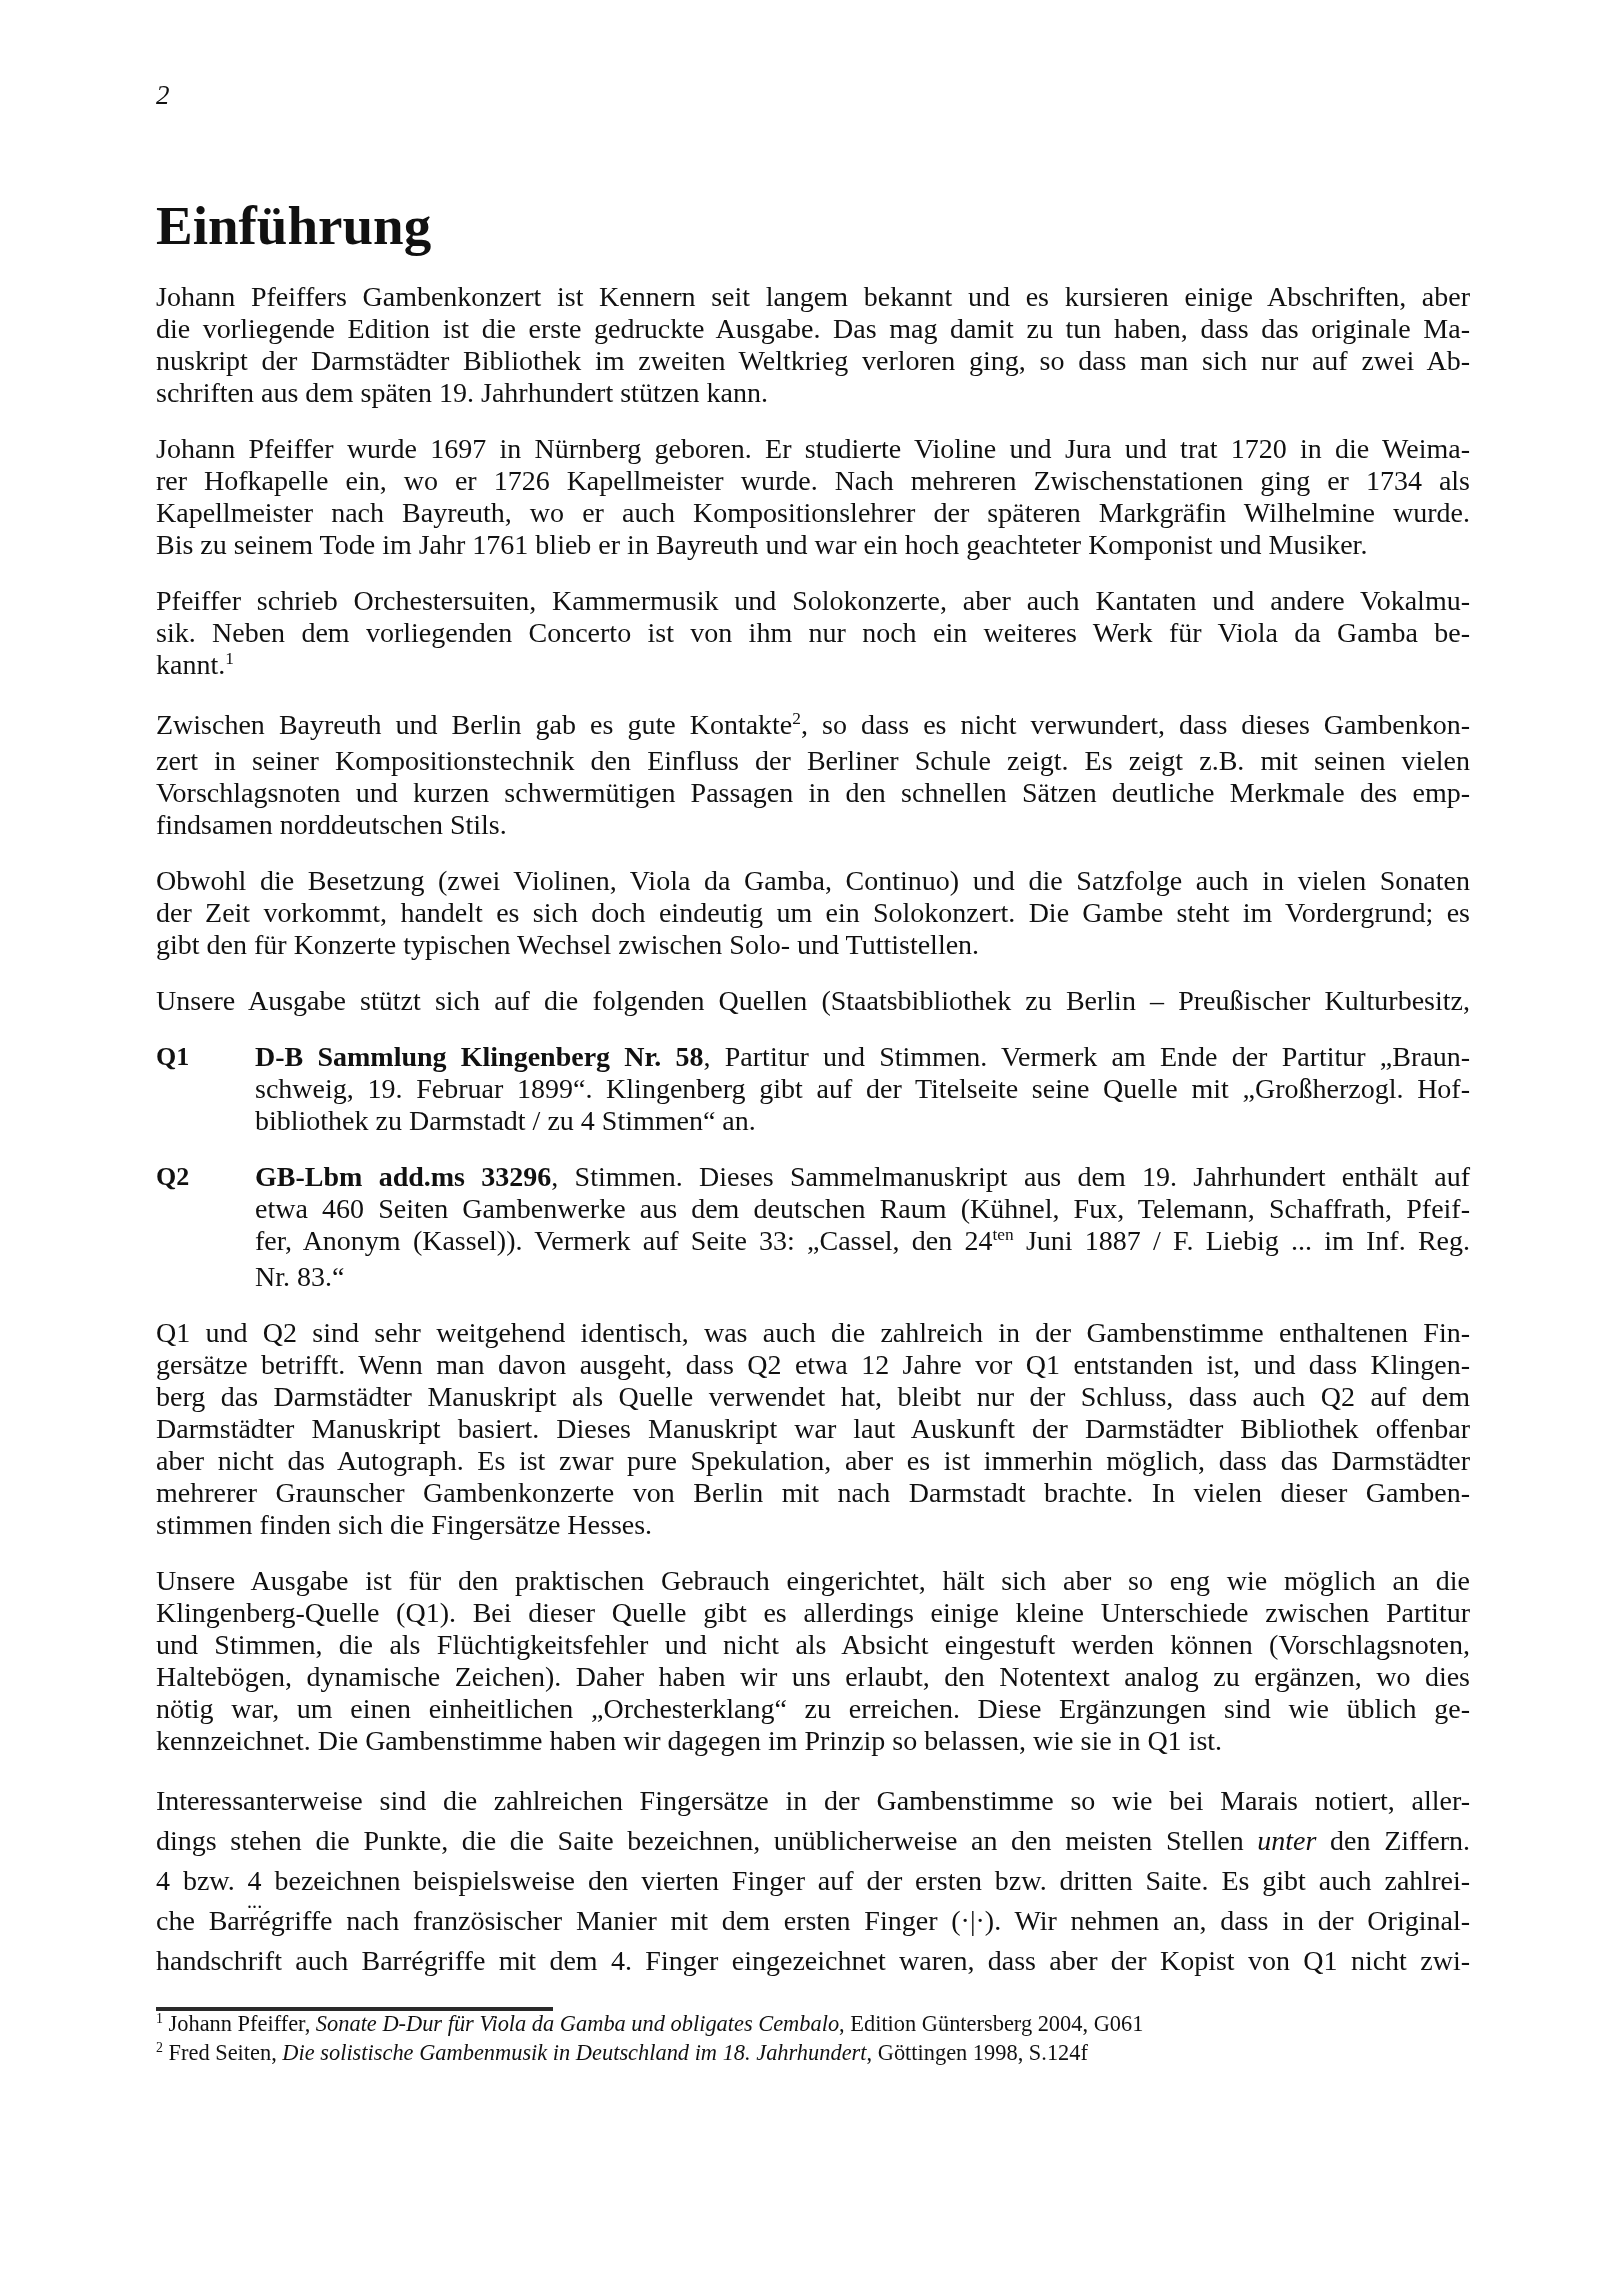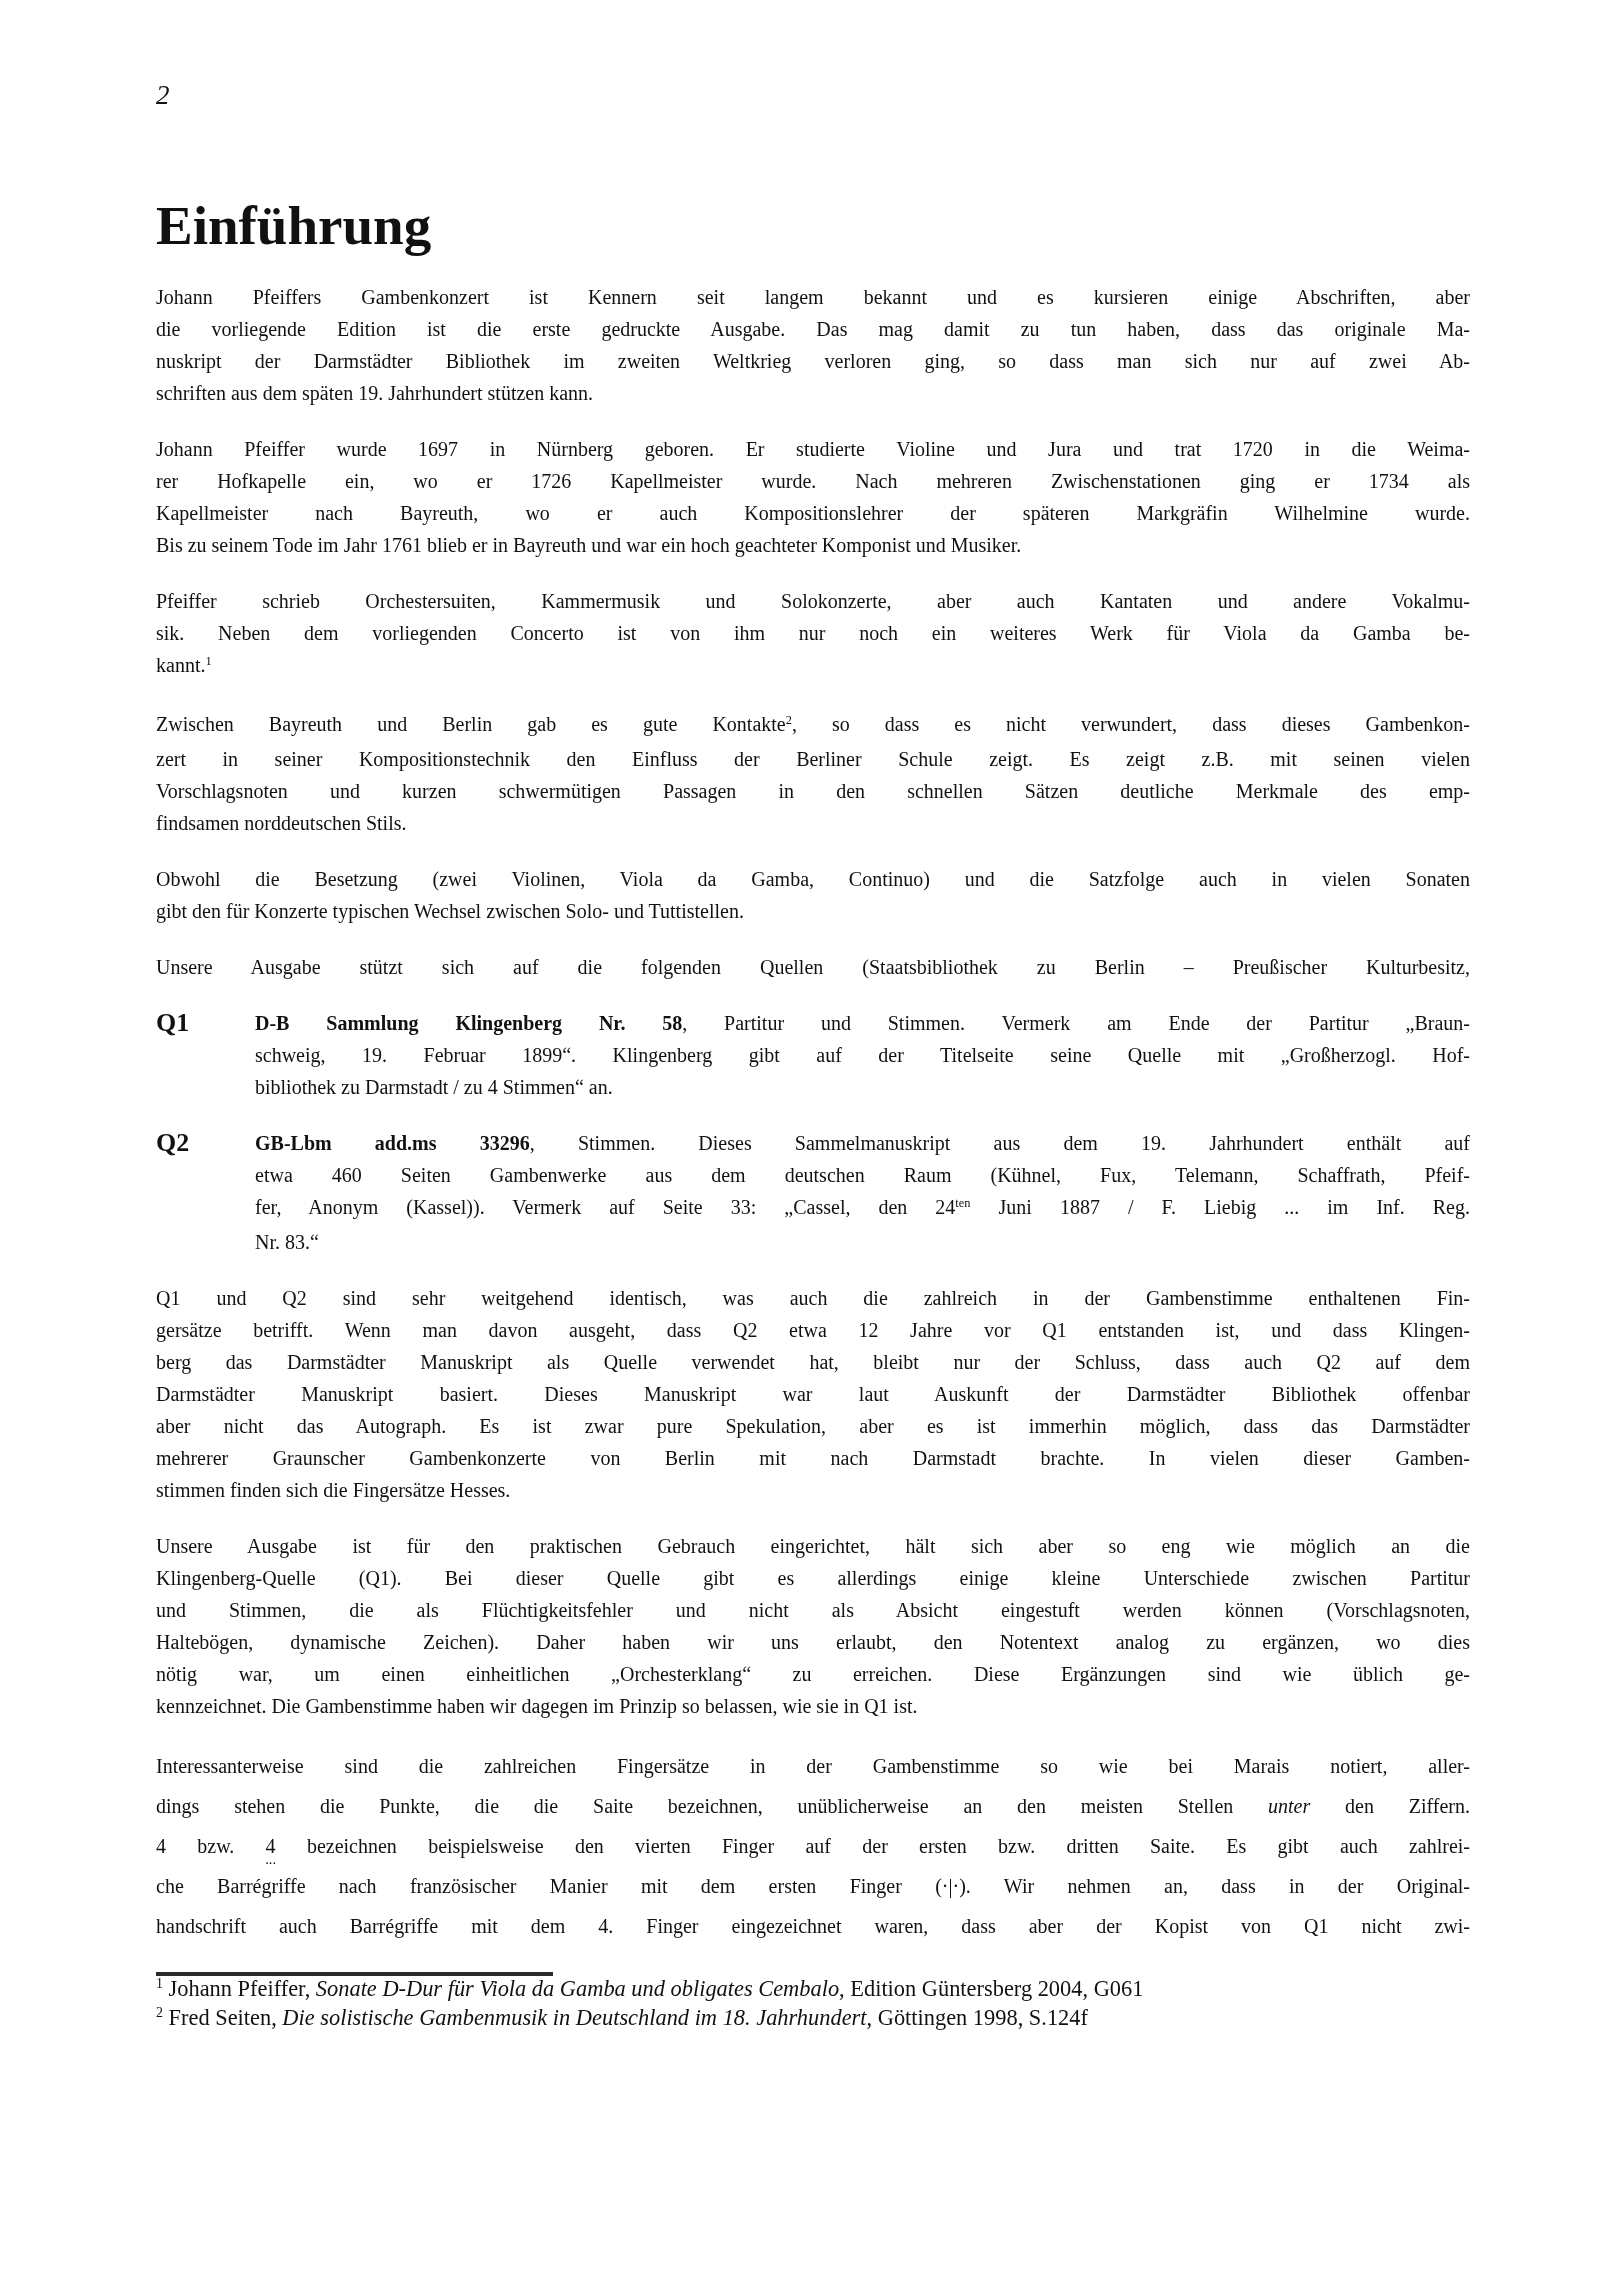--- a/index.html
+++ b/index.html
@@ -23,21 +23,21 @@
   .heading {
     font-size: 55px;
     font-weight: bold;
     line-height: 59px;
     margin: 85px 0 26px 0;
   }
   .content { }
   .para { margin: 0 0 24px 0; }
   .content > div:last-child { margin-bottom: 0; }
   .tline {
-    font-size: 20px;
+    font-size: 28px;
     line-height: 32px;
     text-align: justify;
     text-align-last: justify;
   }
   .para.wide .tline { line-height: 40px; }
   .tline.lastline { text-align-last: left; }
   .source {
     position: relative;
     padding-left: 99px;
     margin: 0 0 24px 0;
@@ -106,20 +106,21 @@
         <div class="tline lastline"><span class="r">kannt.</span><span class="sup">1</span></div>
       </div>
       <div class="para">
         <div class="tline"><span class="r">Zwischen Bayreuth und Berlin gab es gute Kontakte</span><span class="sup">2</span><span class="r">, so dass es nicht verwundert, dass dieses Gambenkon-</span></div>
         <div class="tline"><span class="r">zert in seiner Kompositionstechnik den Einfluss der Berliner Schule zeigt. Es zeigt z.B. mit seinen vielen</span></div>
         <div class="tline"><span class="r">Vorschlagsnoten und kurzen schwermütigen Passagen in den schnellen Sätzen deutliche Merkmale des emp-</span></div>
         <div class="tline lastline"><span class="r">findsamen norddeutschen Stils.</span></div>
       </div>
       <div class="para">
         <div class="tline"><span class="r">Obwohl die Besetzung (zwei Violinen, Viola da Gamba, Continuo) und die Satzfolge auch in vielen Sonaten</span></div>
+        <div class="tline"><span class="r">der Zeit vorkommt, handelt es sich doch eindeutig um ein Solokonzert. Die Gambe steht im Vordergrund; es</span></div>
         <div class="tline lastline"><span class="r">gibt den für Konzerte typischen Wechsel zwischen Solo- und Tuttistellen.</span></div>
       </div>
       <div class="para">
         <div class="tline"><span class="r">Unsere Ausgabe stützt sich auf die folgenden Quellen (Staatsbibliothek zu Berlin – Preußischer Kulturbesitz,</span></div>
       </div>
       <div class="source">
         <span class="qlabel">Q1</span>
         <div class="qbody">
           <div class="tline"><span class="b">D-B Sammlung Klingenberg Nr. 58</span><span class="r">, Partitur und Stimmen. Vermerk am Ende der Partitur „Braun-</span></div>
           <div class="tline"><span class="r">schweig, 19. Februar 1899“. Klingenberg gibt auf der Titelseite seine Quelle mit „Großherzogl. Hof-</span></div>

